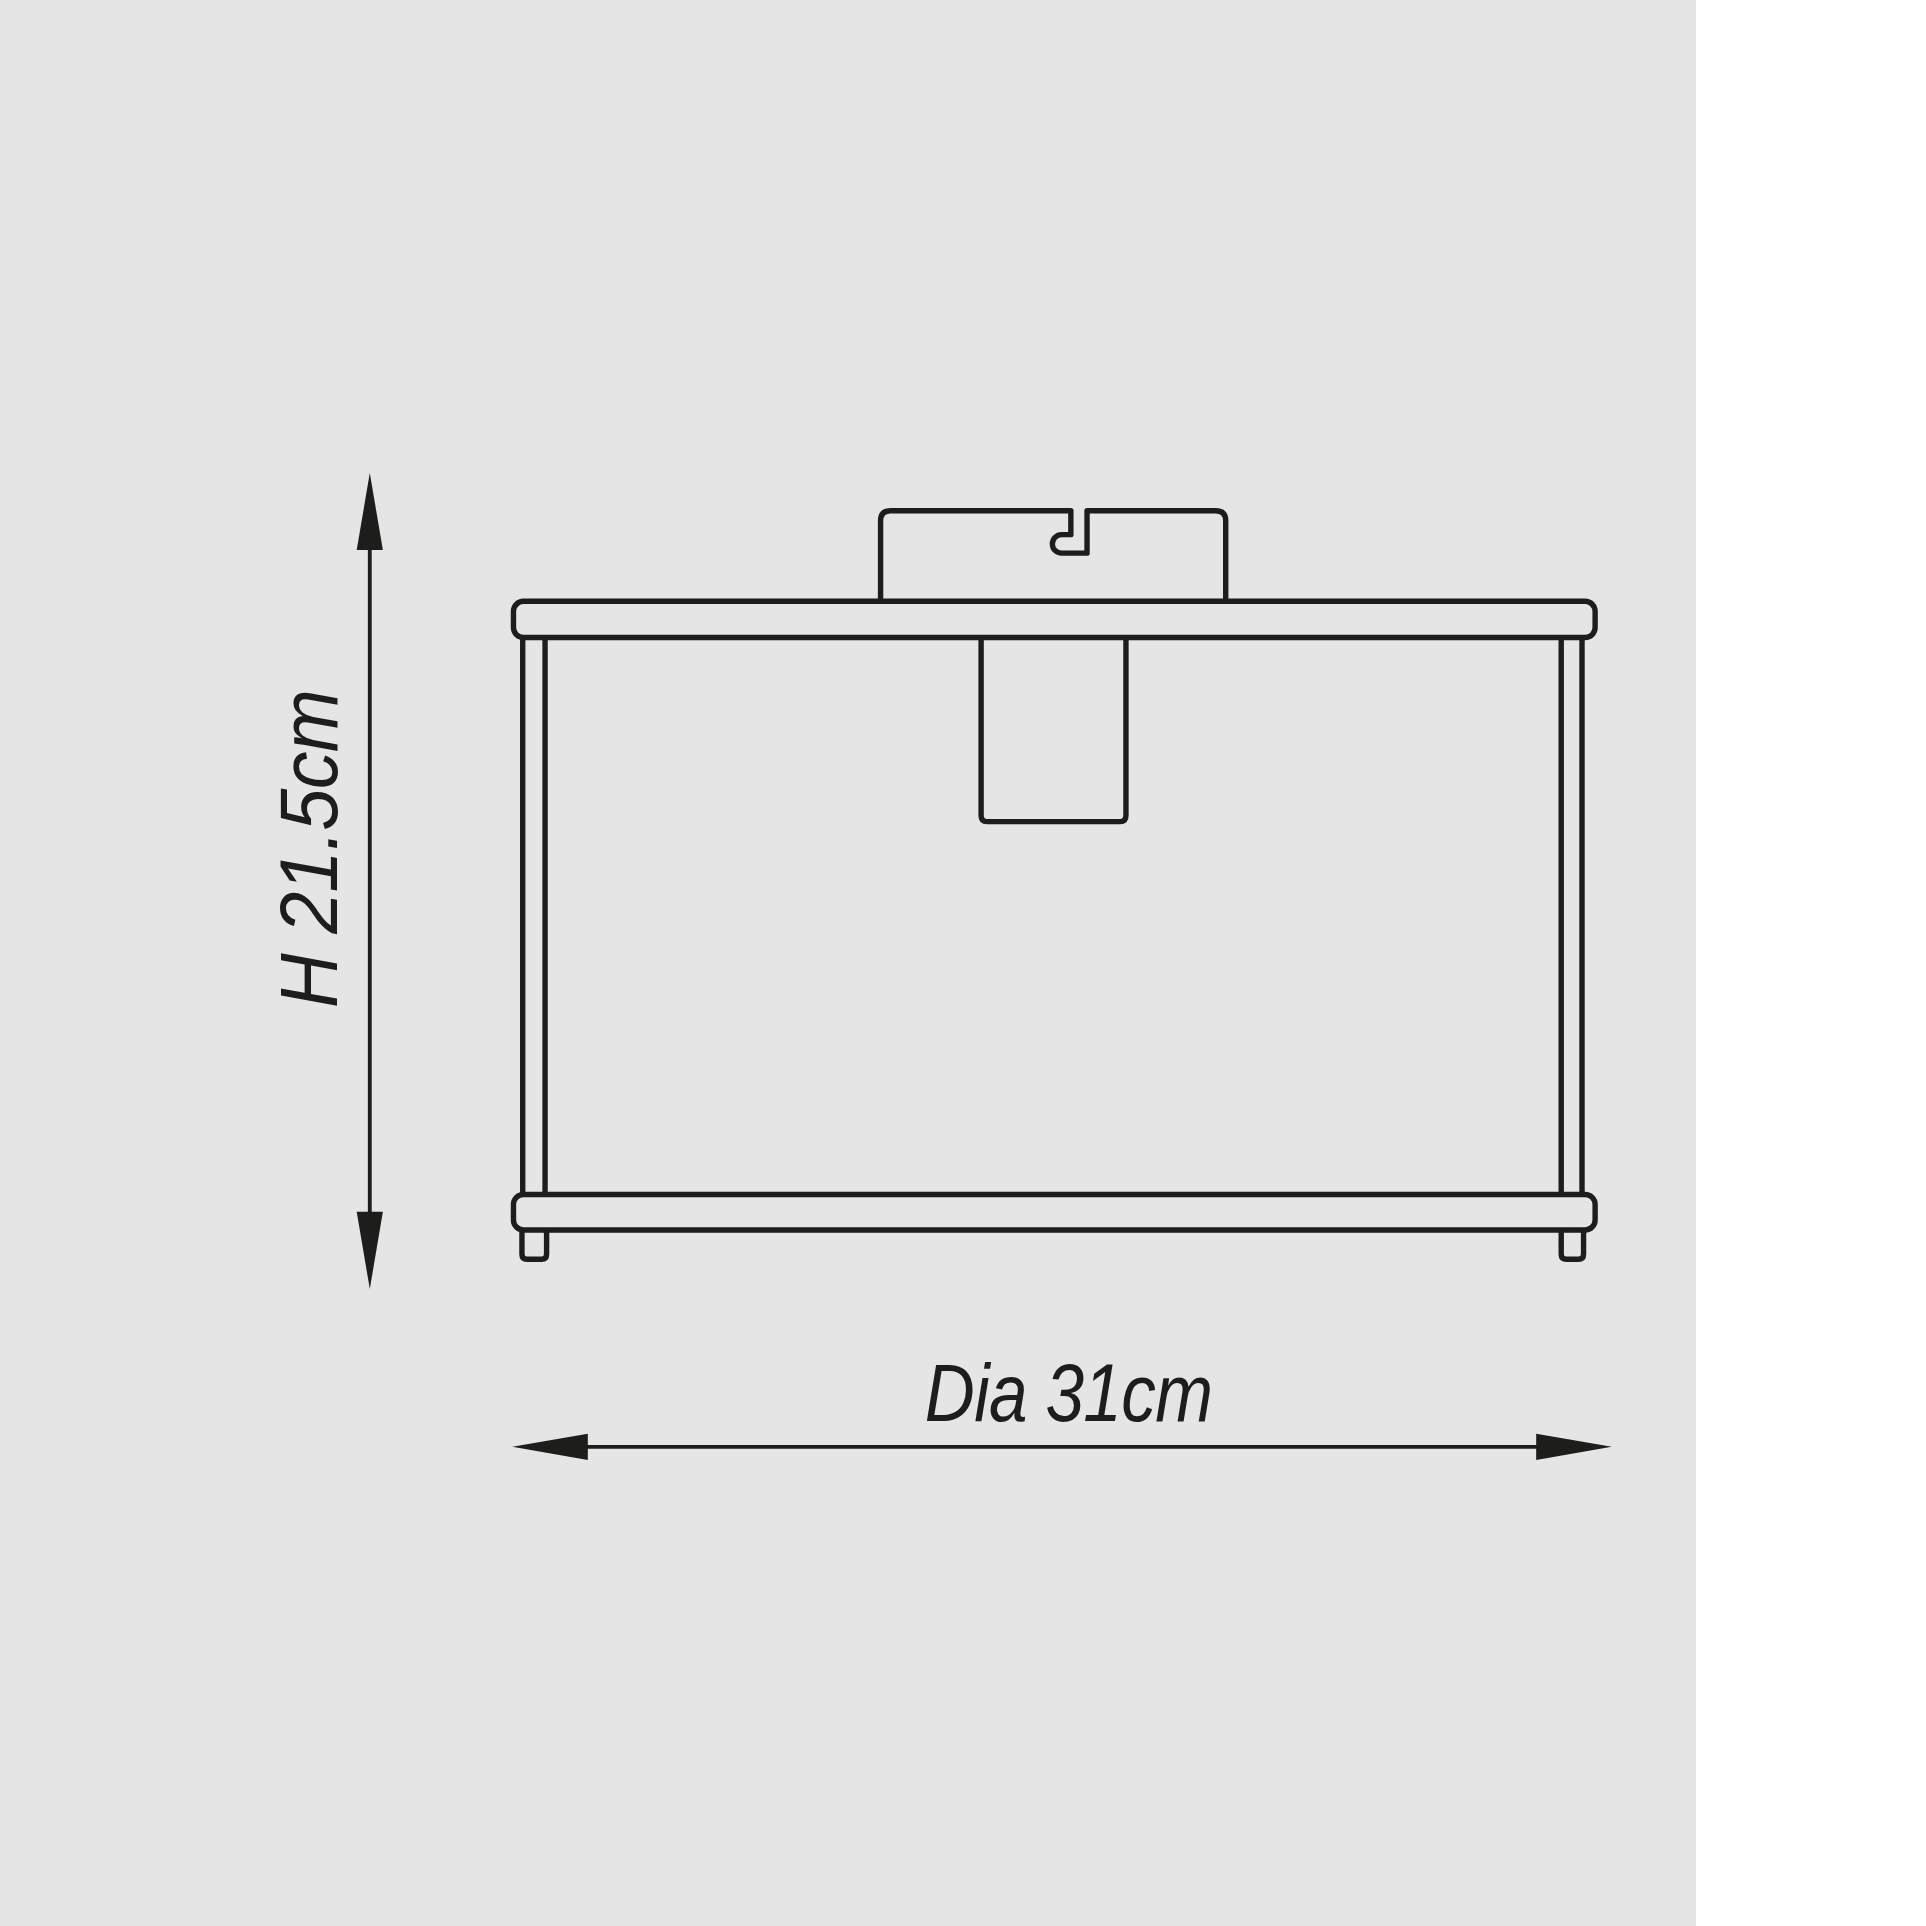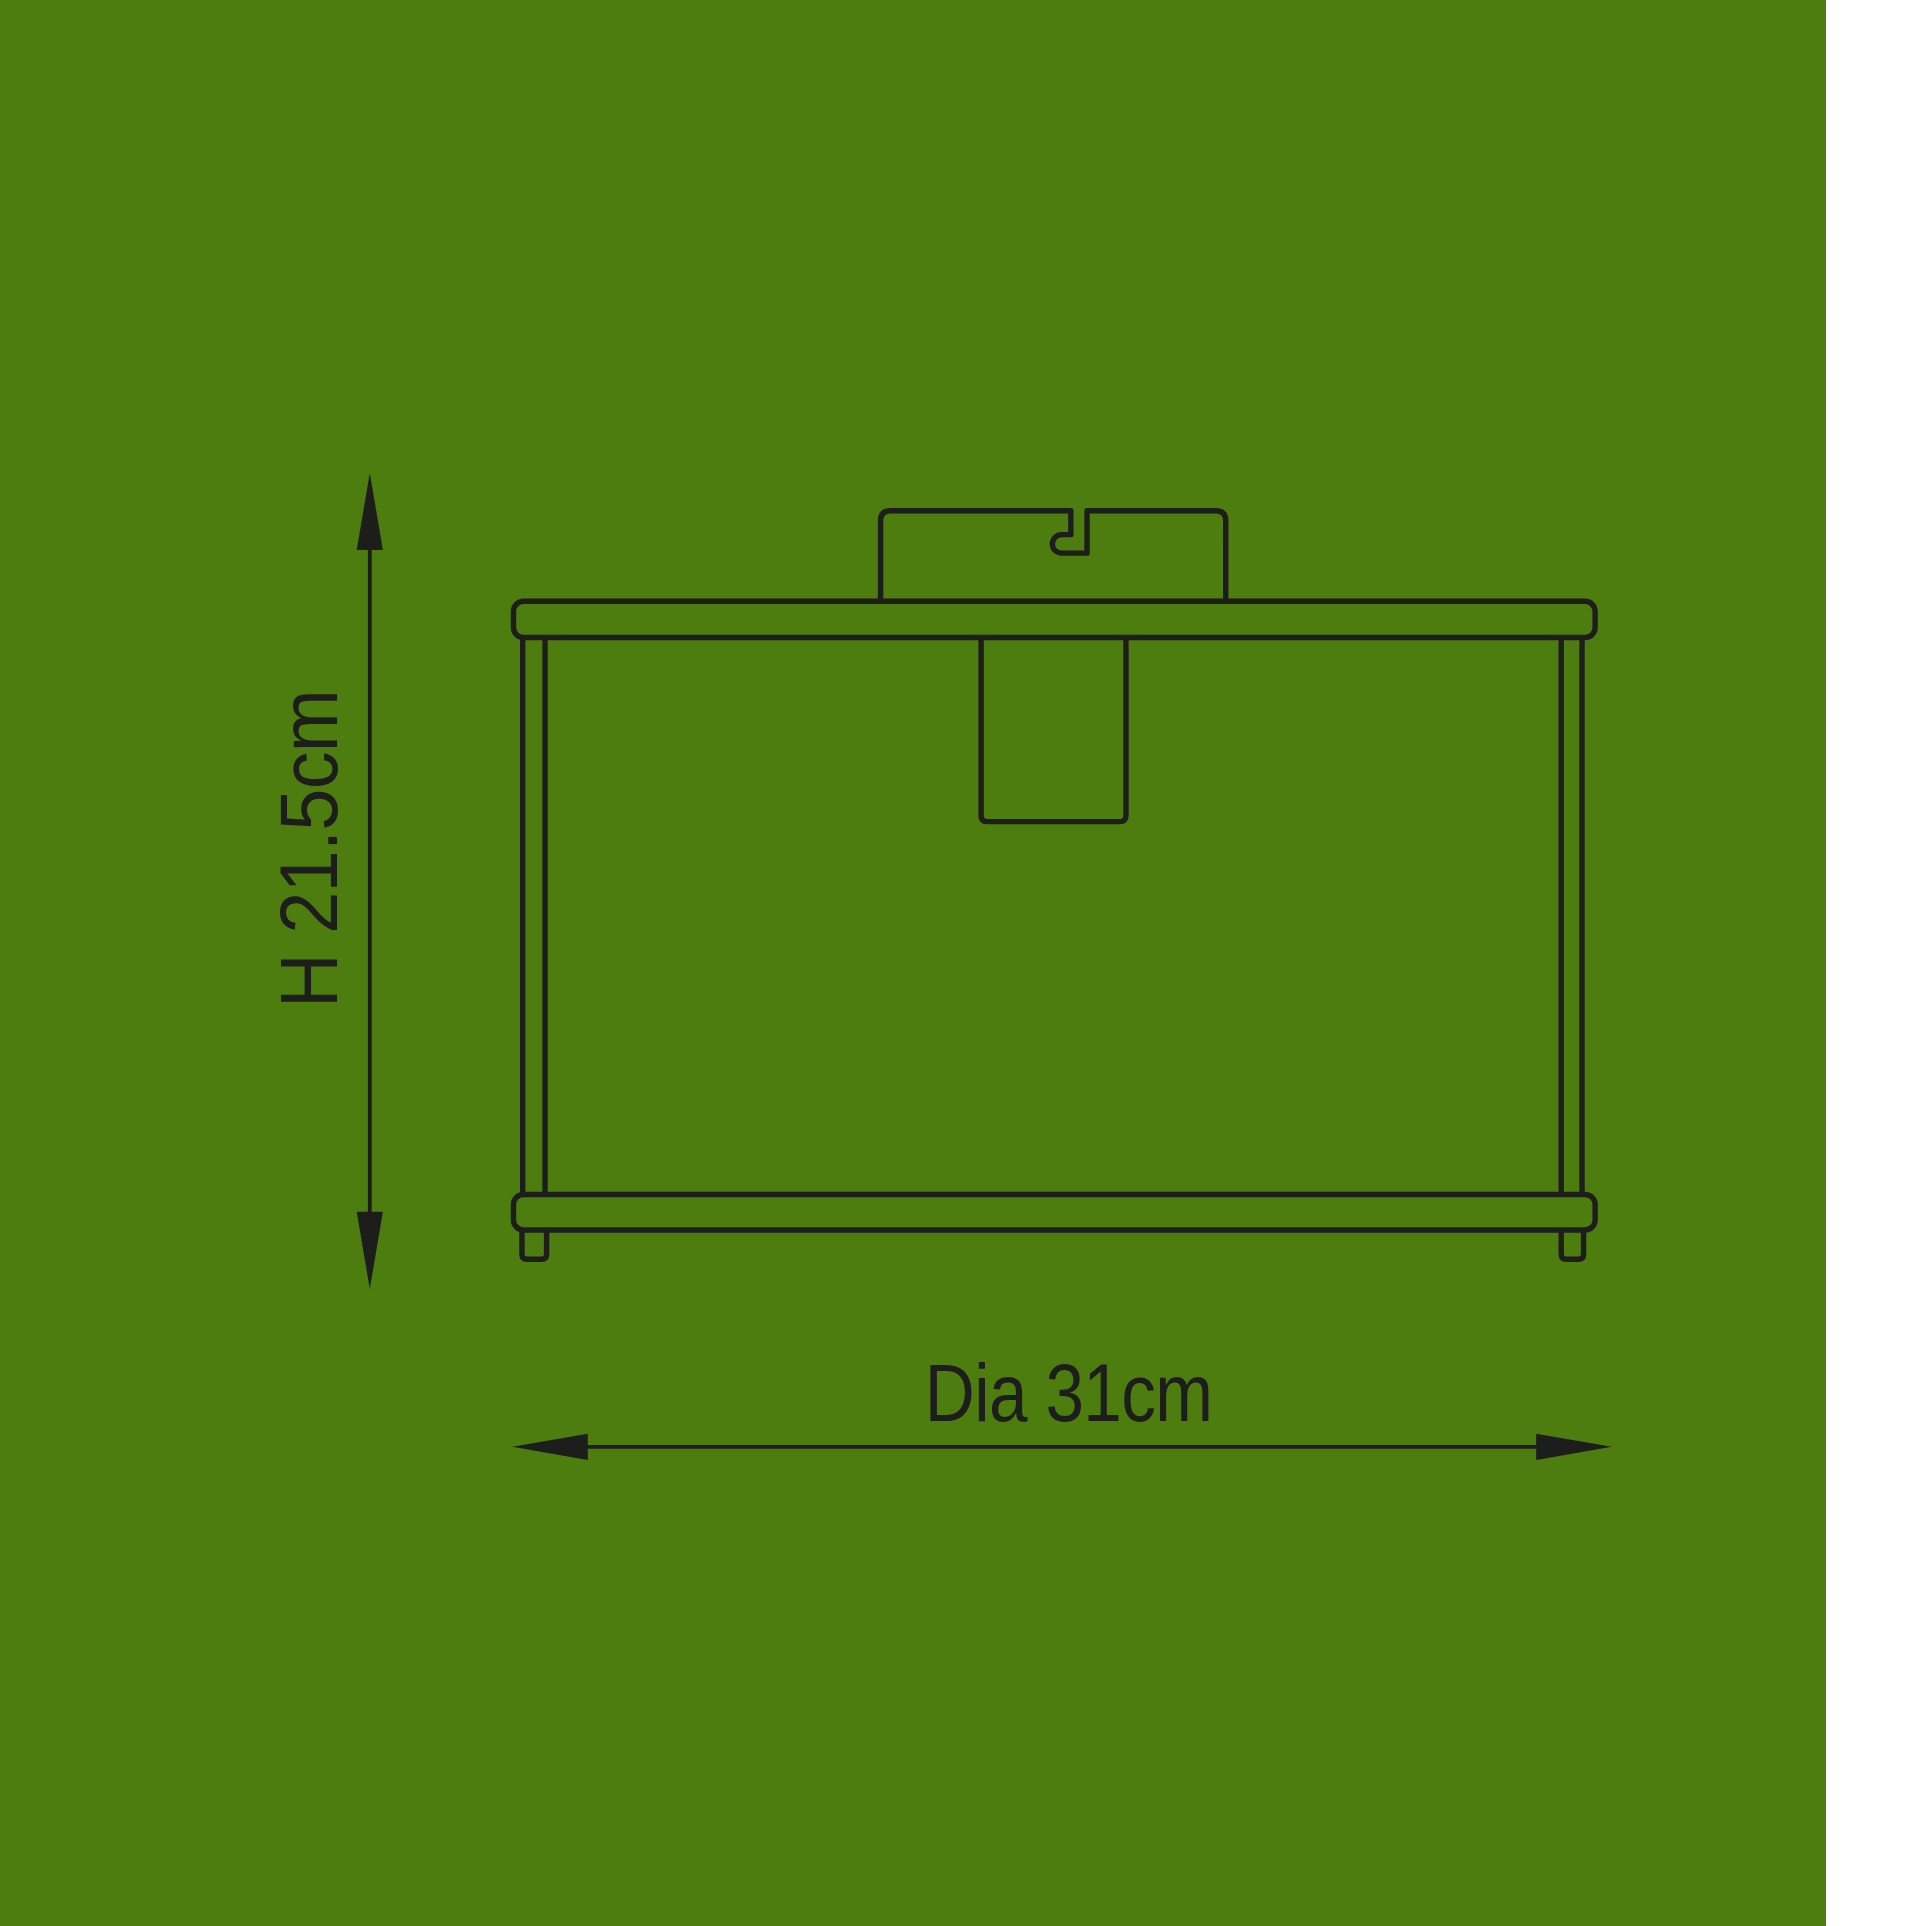--- a/index.html
+++ b/index.html
@@ -2,24 +2,25 @@
 <html style="font-size:12.3px"><head>
 <meta charset="utf-8">
 <style>
   html, body {
     margin: 0;
     padding: 0;
     background: #ffffff;
   }
   .canvas {
     position: relative;
-    width: 1826px;
+    width: 1696px;
     height: 1926px;
-    background: #4d7c0f;
+    background: #e5e5e5;
     overflow: hidden;
+    font-style: italic;
   }
   svg.diagram {
     position: absolute;
     left: 0;
     top: 0;
     width: 1926px;
     height: 1926px;
     display: block;
   }
   .outline {

